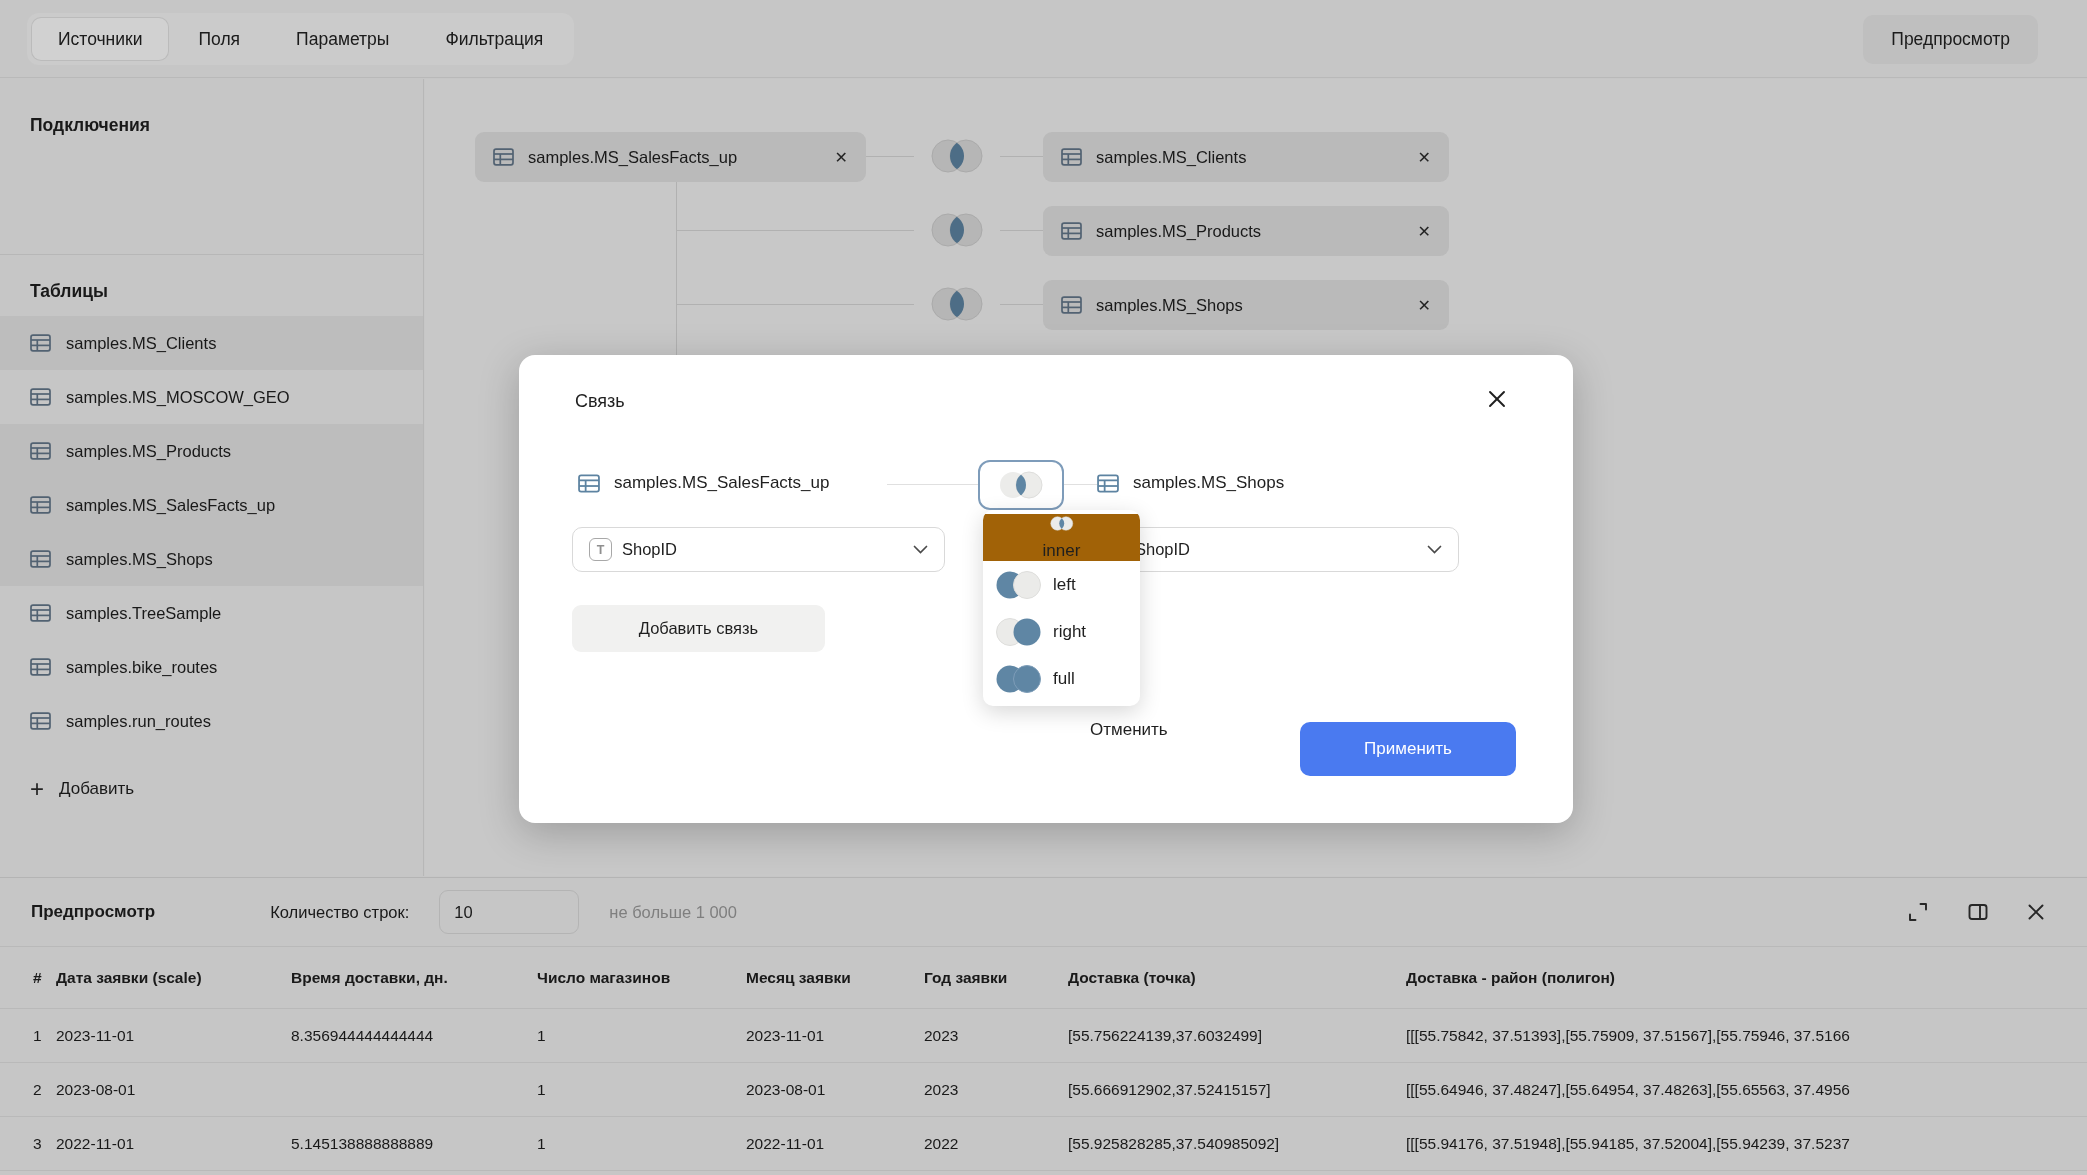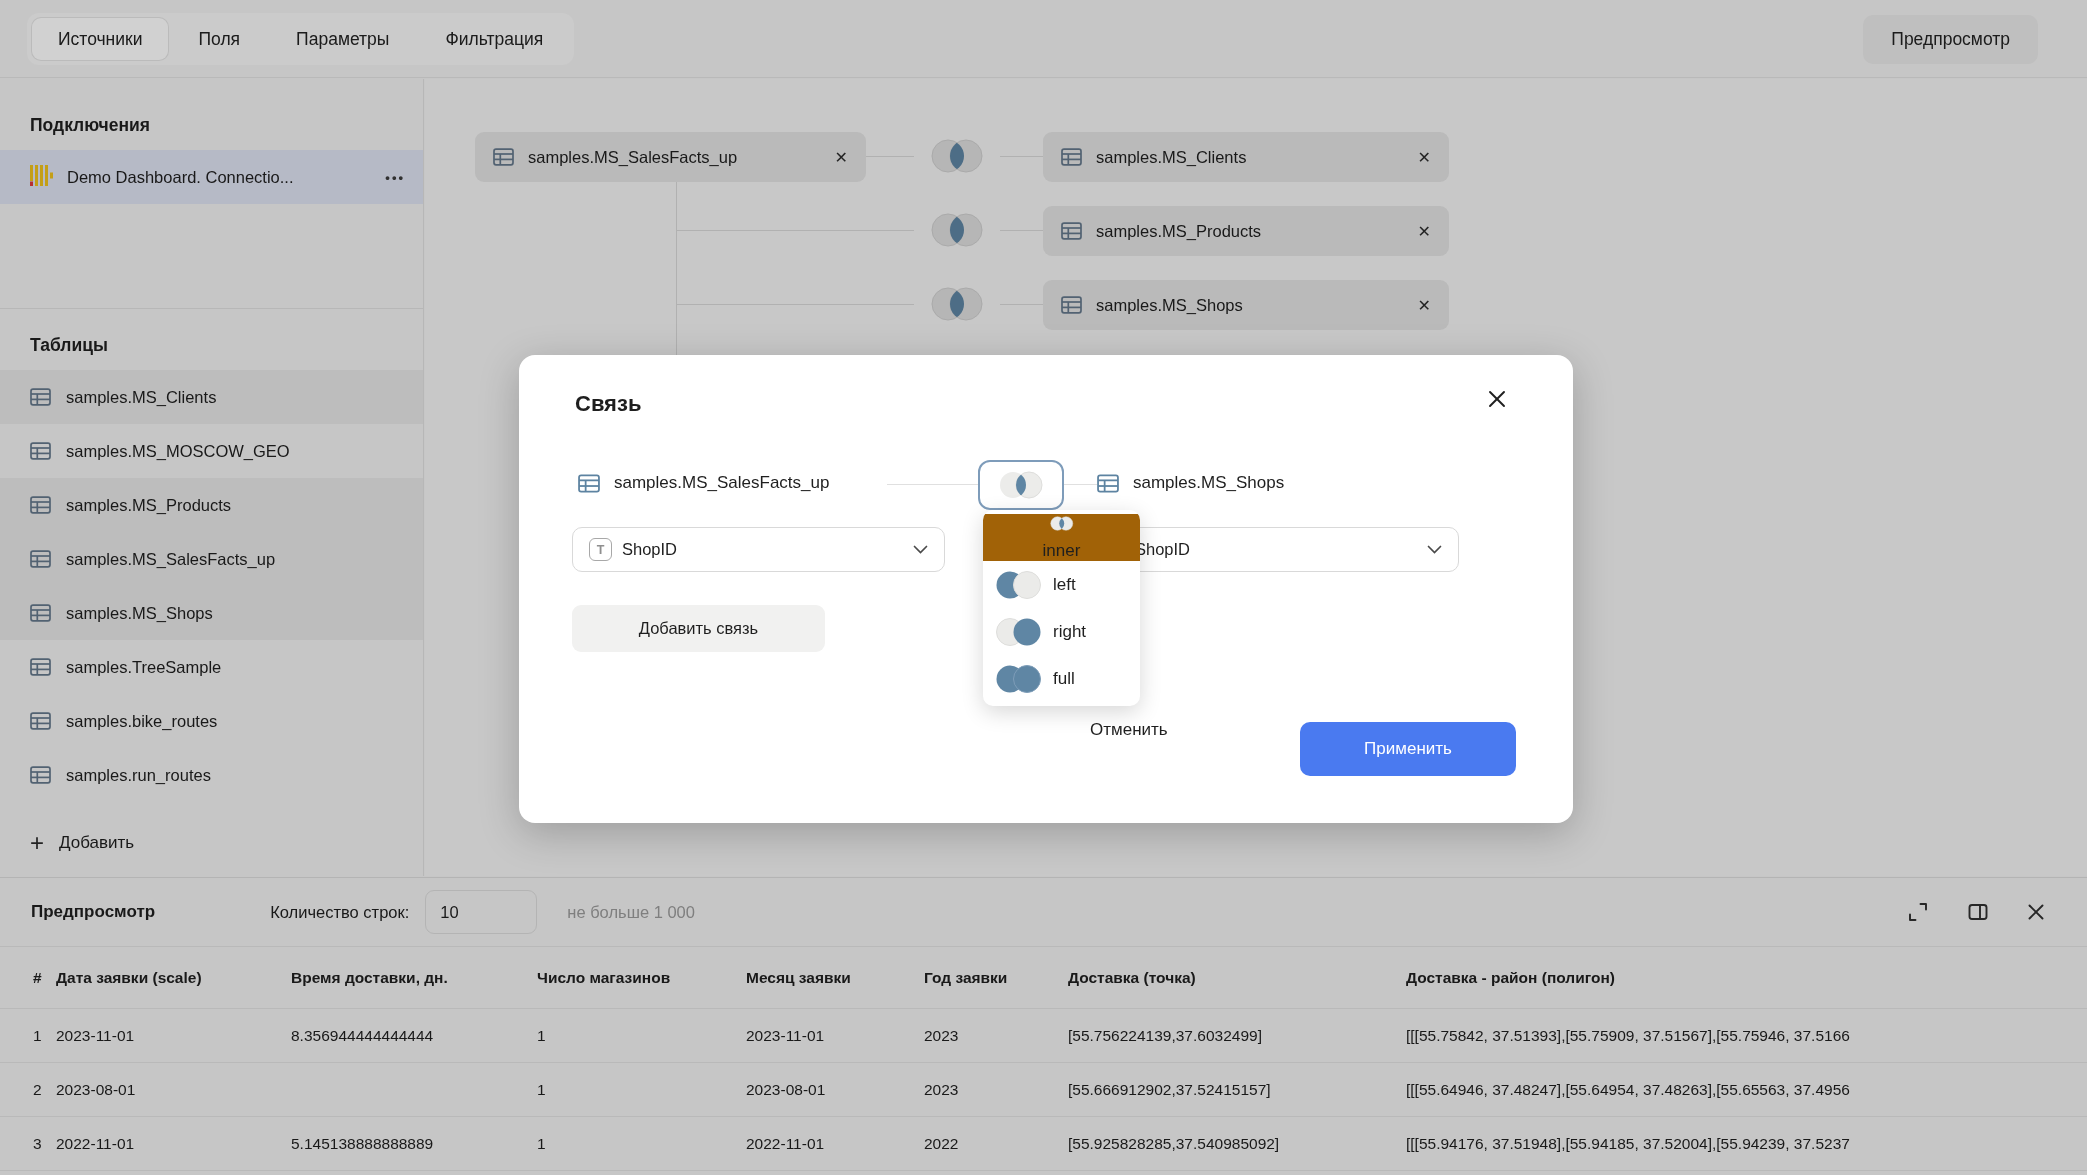--- a/index.html
+++ b/index.html
@@ -33,38 +33,38 @@
   .node-label { font-size:16.5px; flex:1; white-space:nowrap; }
   .node-x { font-size:16px; color:#2d2d2d; padding-left:12px; }
   .conn-line { position:absolute; background:#d8d8d8; }
   .venn-wrap { position:absolute; width:86px; height:46px; display:flex; align-items:center; justify-content:center; }
 
   
   .preview { position:absolute; left:0; top:877px; width:2087px; height:298px; background:#f2f2f2; border-top:1px solid #dcdcdc; }
   .preview-head { position:absolute; left:0; top:0; width:100%; height:68px; display:flex; align-items:center; }
   .pv-title { font-size:17px; font-weight:bold; margin-left:31px; }
   .pv-rows-label { font-size:16.5px; margin-left:115px; }
-  .pv-input { margin-left:16px; width:112px; height:44px; border:1px solid #dcdcdc; border-radius:9px; background:transparent; font-size:16.5px; padding:0 14px; font-family:inherit; color:#1f1f1f; }
+  .pv-input { margin-left:30px; width:140px; height:44px; border:1px solid #dcdcdc; border-radius:9px; background:transparent; font-size:16.5px; padding:0 14px; font-family:inherit; color:#1f1f1f; }
   .pv-hint { font-size:16.5px; color:#9b9b9b; margin-left:30px; }
   .pv-icons { position:absolute; right:42px; top:0; height:68px; display:flex; align-items:center; gap:38px; }
   .pv-icons svg { display:block; }
   .pv-table { position:absolute; left:0; top:68px; width:2300px; }
   table { border-collapse:collapse; table-layout:fixed; width:2300px; }
   col.c0{width:56px} col.c1{width:235px} col.c2{width:246px} col.c3{width:209px} col.c4{width:178px} col.c5{width:144px} col.c6{width:338px} col.c7{width:900px}
   th,td { text-align:left; font-size:15.5px; white-space:nowrap; overflow:visible; padding:0; }
   thead th { height:62px; font-weight:bold; border-bottom:1px solid #e2e2e2; border-top:1px solid #e2e2e2; }
   tbody td { height:54px; border-bottom:1px solid #e2e2e2; }
   th:first-child, td:first-child { padding-left:33px; }
 
   
   .dim { position:absolute; inset:0; background:rgba(0,0,0,0.18); z-index:50; }
 
   
   .modal { position:absolute; left:519px; top:355px; width:1054px; height:468px; background:#ffffff; border-radius:16px; box-shadow:0 10px 40px rgba(0,0,0,0.22); z-index:60; }
-  .modal-title { position:absolute; left:56px; top:36px; font-size:22px; font-weight:bold; }
+  .modal-title { position:absolute; left:56px; top:36px; font-size:18px; font-weight:normal; }
   .modal-close { position:absolute; right:66px; top:34px; cursor:default; }
   .mjoin-row { position:absolute; left:0; top:105px; width:100%; height:50px; }
   .mtable { position:absolute; display:flex; align-items:center; gap:14px; font-size:17px; }
   .mline { position:absolute; top:24px; height:1px; background:#e0e0e0; }
   .join-btn { position:absolute; left:459px; top:0; width:86px; height:50px; border:2px solid #7e9cba; border-radius:12px; background:#fff; display:flex; align-items:center; justify-content:center; }
   .mselect { position:absolute; top:172px; height:45px; border:1px solid #d9d9d9; border-radius:10px; display:flex; align-items:center; padding:0 16px 0 16px; gap:10px; background:#fff; }
   .mselect .lbl { font-size:16.5px; flex:1; }
   .t-icon { width:23px; height:23px; border:1.5px solid #a8a8a8; border-radius:6px; color:#8f8f8f; font-size:12.5px; display:flex; align-items:center; justify-content:center; font-weight:bold; }
   .add-link-btn { position:absolute; left:53px; top:250px; width:253px; height:47px; background:#f1f1f0; border-radius:9px; display:flex; align-items:center; justify-content:center; font-size:16.5px;text-align:center; }
   .cancel-btn { position:absolute; left:1090px; top:720px; font-size:17px; z-index:60; color:#1f1f1f; }
@@ -85,34 +85,20 @@
       <div class="tab active">Источники</div>
       <div class="tab">Поля</div>
       <div class="tab">Параметры</div>
       <div class="tab">Фильтрация</div>
     </div>
     <div class="preview-btn">Предпросмотр</div>
   </div>
 
   <div class="sidebar">
     <div class="side-title">Подключения</div>
-    <div class="conn-item">
-      <span>
-        <svg width="23" height="21" viewBox="0 0 23 21">
-          <rect x="0" y="0" width="3" height="16" fill="#efc21b"></rect>
-          <rect x="0" y="16.5" width="3" height="4.5" fill="#e23a3a"></rect>
-          <rect x="5" y="0" width="3" height="21" fill="#efc21b"></rect>
-          <rect x="10" y="0" width="3" height="21" fill="#efc21b"></rect>
-          <rect x="15" y="0" width="3" height="21" fill="#efc21b"></rect>
-          <rect x="20" y="7.5" width="3" height="6" fill="#efc21b"></rect>
-        </svg>
-      </span>
-      <span class="conn-name">Demo Dashboard. Connectio...</span>
-      <span class="ellipsis">•••</span>
-    </div>
     <div class="side-divider"></div>
     <div class="side-title tables">Таблицы</div>
 
     <div class="tbl-item used">
       <svg width="21" height="18" viewBox="0 0 21 18">
           <rect x="1" y="1.2" width="19" height="15.6" rx="2" fill="none" stroke="#64788c" stroke-width="1.7"></rect>
           <line x1="1" y1="6" x2="20" y2="6" stroke="#64788c" stroke-width="1.7"></line>
           <line x1="7.3" y1="6" x2="7.3" y2="16.8" stroke="#64788c" stroke-width="1.7"></line>
           <line x1="1" y1="11.4" x2="20" y2="11.4" stroke="#64788c" stroke-width="1.7"></line>
         </svg>

